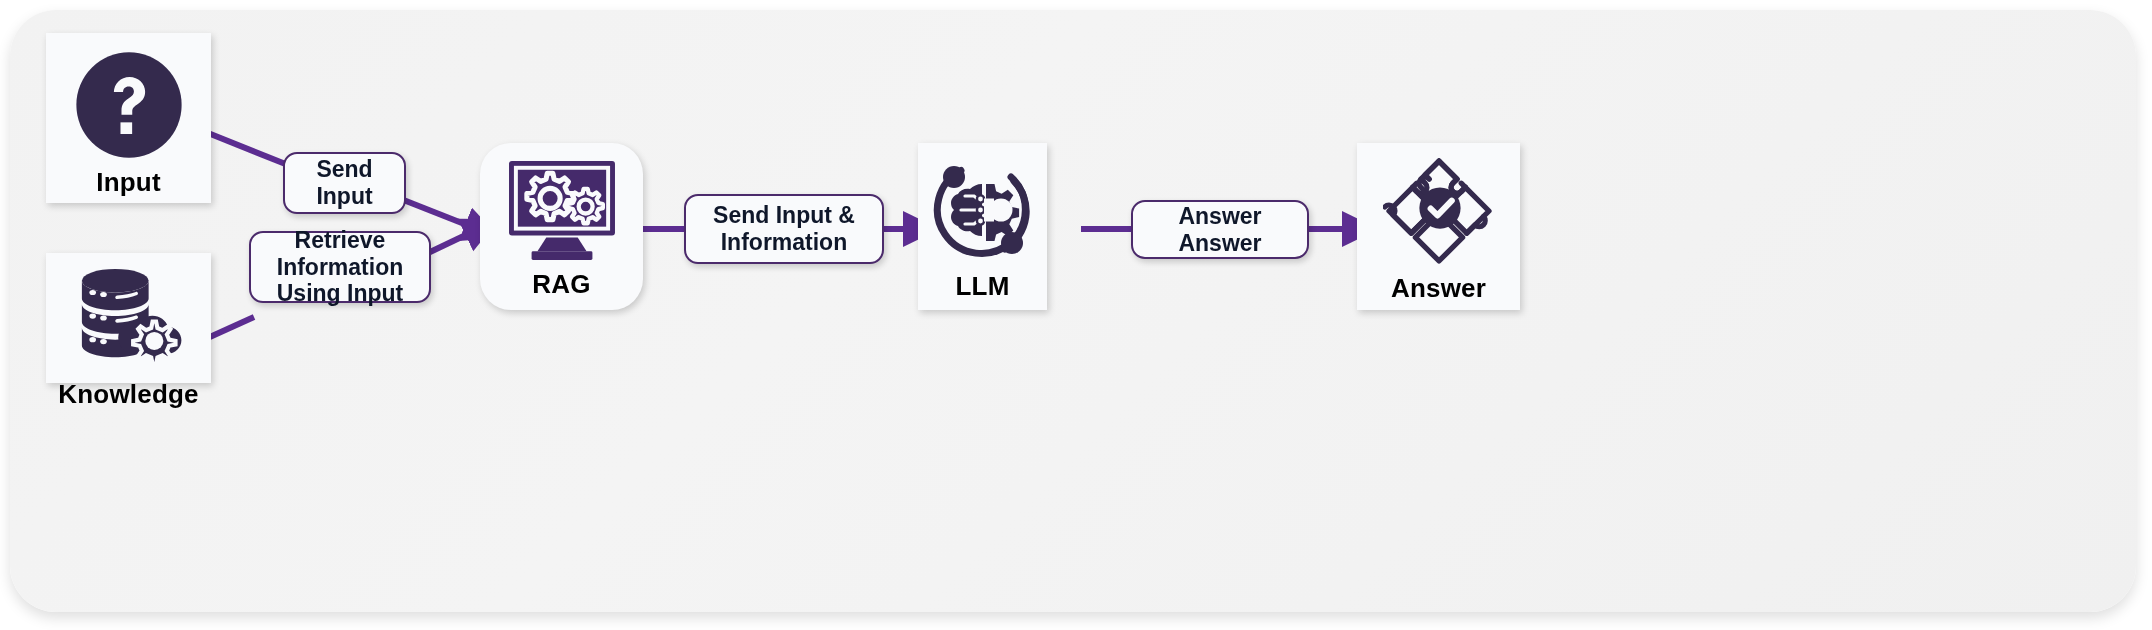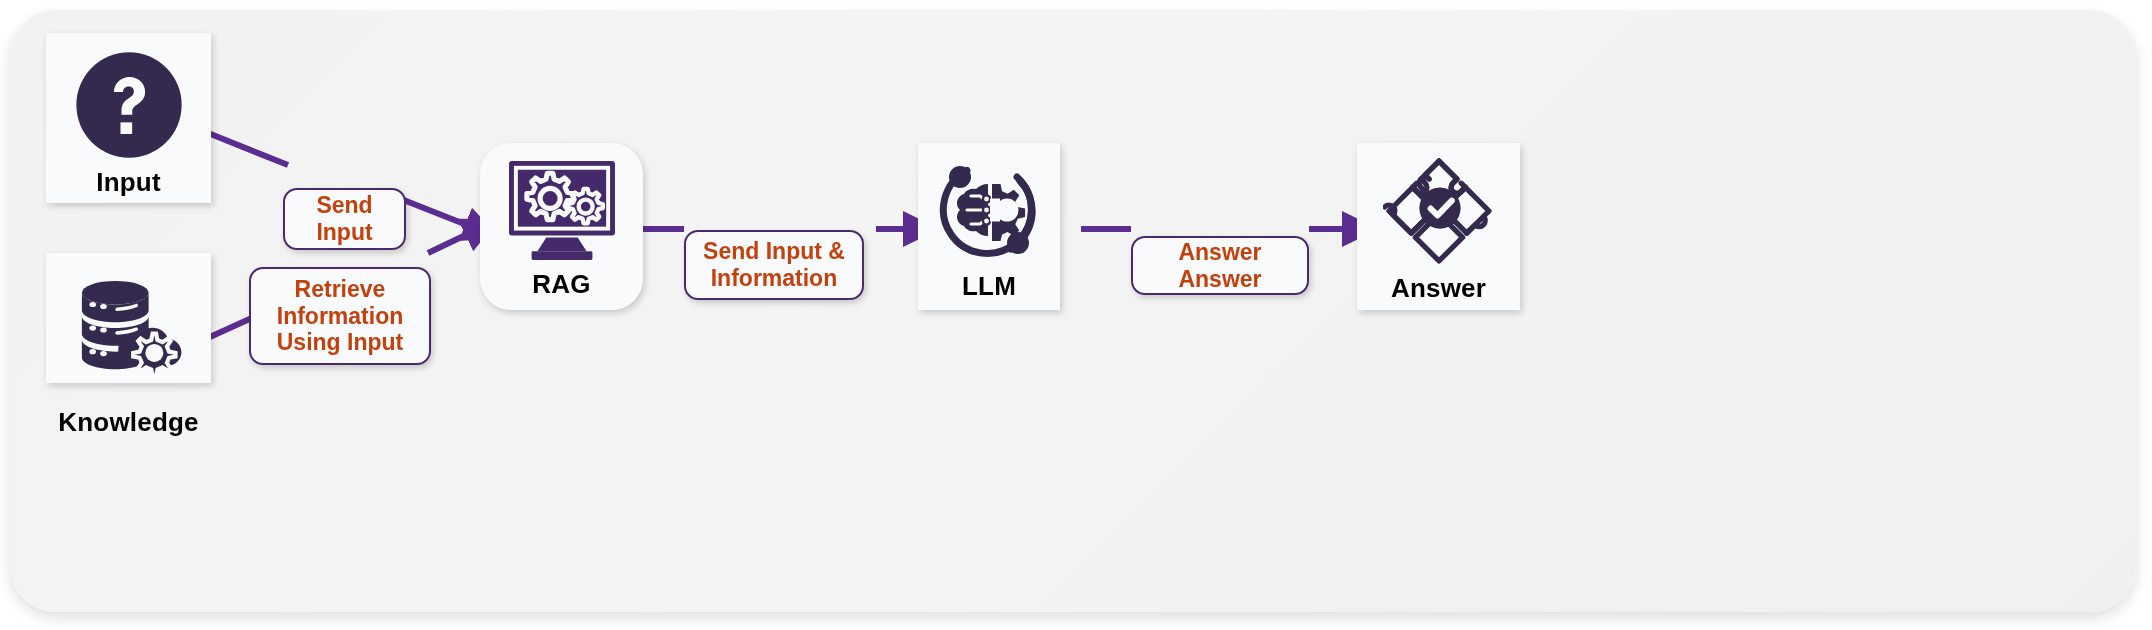--- a/index.html
+++ b/index.html
@@ -66,48 +66,47 @@
   .edge-label {
     position: absolute;
     background: #f9fafc;
     border: 2.5px solid #4b2a6b;
     border-radius: 14px;
     box-shadow: 2px 3px 6px rgba(0,0,0,0.18);
     display: flex;
     align-items: center;
     justify-content: center;
     text-align: center;
-    color: #c2410c;
+    color: #0f172a;
     font-weight: bold;
     box-sizing: border-box;
     line-height: 1.16;
-    margin-top: 36px;
   }
 
   
   #node-input      { left: 46px;   top: 33px;  width: 165px; height: 170px; padding-top: 16px; }
-  #node-knowledge  { left: 46px;   top: 253px; width: 165px; height: 130px; padding-top: 26px; gap: 16px; }
+  #node-knowledge  { left: 46px;   top: 253px; width: 165px; height: 130px; padding-top: 14px; }
   #node-rag        { left: 480px;  top: 143px; width: 163px; height: 167px; padding-top: 14px; border-radius: 31px; }
-  #node-llm        { left: 918px;  top: 143px; width: 142px; height: 167px; padding-top: 14px; }
+  #node-llm        { left: 918px;  top: 143px; width: 129px; height: 167px; padding-top: 14px; }
   #node-answer     { left: 1357px; top: 143px; width: 163px; height: 167px; padding-top: 14px; }
 
   #node-input .node-label,
   #node-knowledge .node-label { font-size: 26px; margin-top: 8px; }
   #node-rag .node-label,
   #node-llm .node-label,
   #node-answer .node-label { font-size: 26px; margin-top: 10px; }
 
   #label-send-input {
     left: 283px; top: 152px; width: 123px; height: 62px; font-size: 23px;
   }
   #label-retrieve {
-    left: 249px; top: 231px; width: 182px; height: 98px; font-size: 23px;
+    left: 249px; top: 231px; width: 182px; height: 72px; font-size: 23px;
   }
   #label-send-info {
-    left: 684px; top: 194px; width: 180px; height: 70px; font-size: 23px;
+    left: 684px; top: 194px; width: 200px; height: 70px; font-size: 23px;
   }
   #label-produce {
     left: 1131px; top: 200px; width: 178px; height: 59px; font-size: 23px;
   }
 </style>
 </head>
 <body>
 
 <div id="canvas">
 

